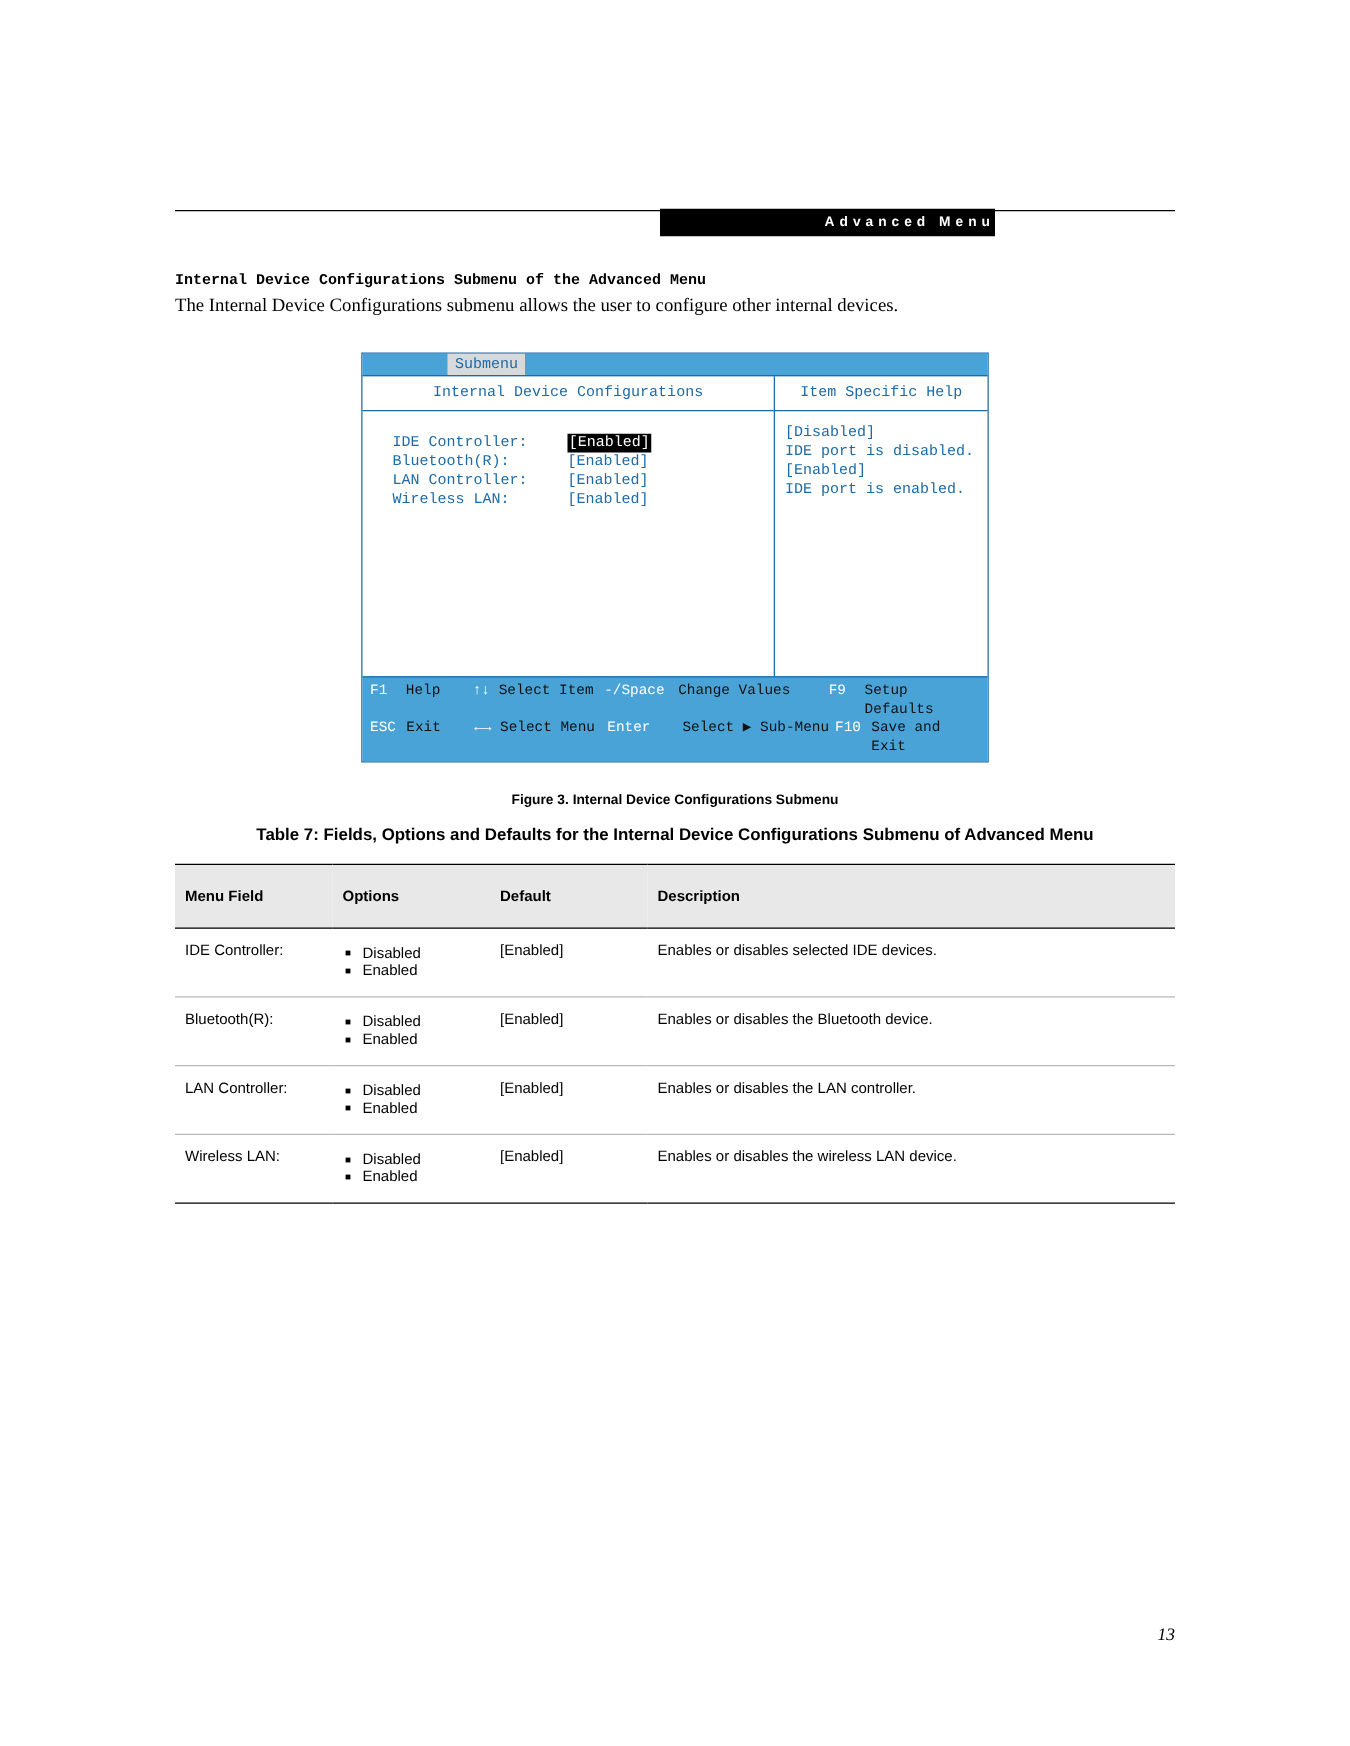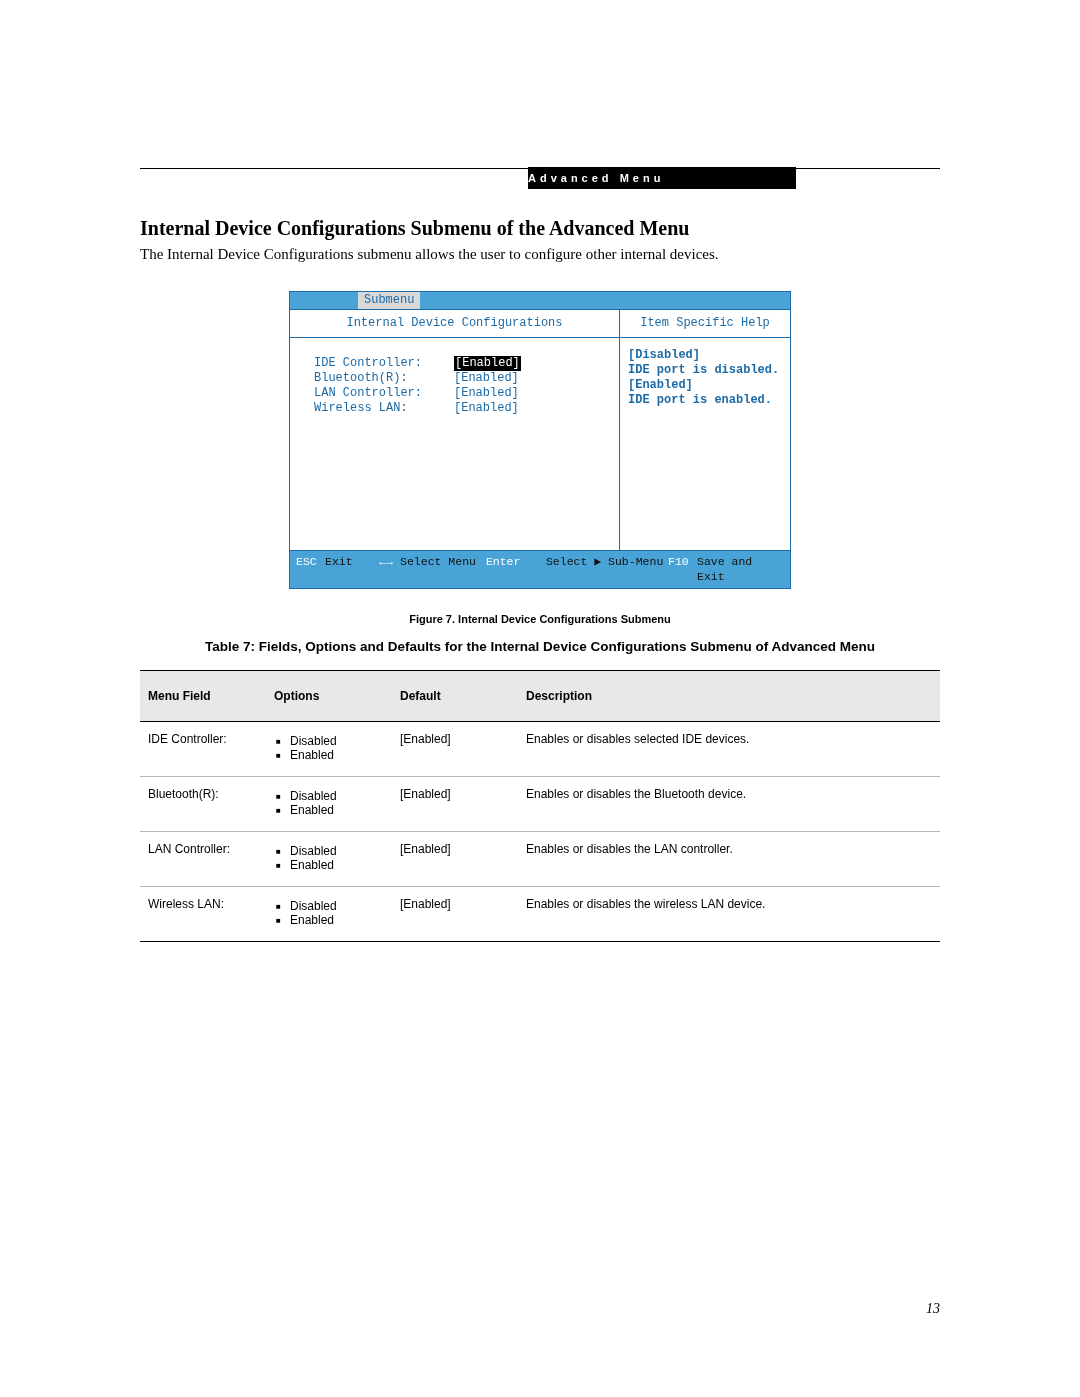--- a/index.html
+++ b/index.html
@@ -26,27 +26,27 @@
     top: 167px;
     left: 528px;
     width: 268px;
     height: 22px;
     background: #000;
     color: #fff;
     font-family: Verdana, Geneva, sans-serif;
     font-size: 11px;
     font-weight: bold;
     letter-spacing: 4px;
-    text-align: left;
+    text-align: right;
     line-height: 22px;
   }
   h2.section-title {
-    font-family: Liberation Serif, serif;
-    font-weight: bold;
-    font-size: 20px;
+    font-family: Liberation Mono, monospace;
+    font-weight: bold;
+    font-size: 12px;
     margin: 48px 0 6px 0;
   }
   p.intro {
     font-family: Georgia, "Times New Roman", serif;
     font-size: 15px;
     margin: 2px 0 20px 0;
   }
 
   
   .bios {
@@ -108,21 +108,20 @@
   .bios-val { }
   .bios-val.selected {
     background: #000;
     color: #fff;
     padding: 0 1px;
   }
   .bios-right-content {
     padding: 10px 8px;
     height: 212px;
     box-sizing: border-box;
-    font-weight: bold;
   }
   .bios-footer {
     background: #4aa3d6;
     color: #111;
     border-top: 1px solid #1c6aa6;
     padding: 3px 6px 4px 6px;
     font-size: 11.5px;
   }
   .bios-footer .r { display: flex; }
   .bios-footer .c1 { width: 30px; color: #fff; }
@@ -235,32 +234,41 @@
           <div>[Disabled]</div>
           <div>IDE port is disabled.</div>
           <div></div>
           <div>[Enabled]</div>
           <div>IDE port is enabled.</div>
         </div>
       </div>
     </div>
     <div class="bios-footer">
       <div class="r">
+        <span class="c1">F1</span>
+        <span class="c2">Help</span>
+        <span class="c3"><span class="k">↑↓</span> <span>Select Item</span></span>
+        <span class="c4">-/Space</span>
+        <span class="c5">Change Values</span>
+        <span class="c6">F9</span>
+        <span class="c7">Setup Defaults</span>
+      </div>
+      <div class="r">
         <span class="c1">ESC</span>
         <span class="c2">Exit</span>
         <span class="c3"><span class="k">←→</span> <span>Select Menu</span></span>
         <span class="c4">Enter</span>
         <span class="c5">Select ▶ Sub-Menu</span>
         <span class="c6">F10</span>
         <span class="c7">Save and Exit</span>
       </div>
     </div>
   </div>
 
-  <div class="figure-caption">Figure 7.  Internal Device Configurations Submenu</div>
+  <div class="figure-caption">Figure 3.  Internal Device Configurations Submenu</div>
   <div class="table-caption">Table 7: Fields, Options and Defaults for the Internal Device Configurations Submenu of Advanced Menu</div>
 
   <table class="options">
     <thead>
       <tr>
         <th class="col-field">Menu Field</th>
         <th class="col-options">Options</th>
         <th class="col-default">Default</th>
         <th>Description</th>
       </tr>

